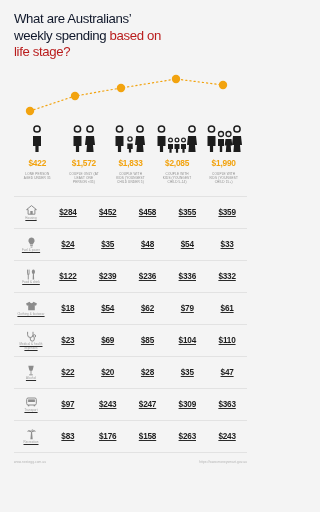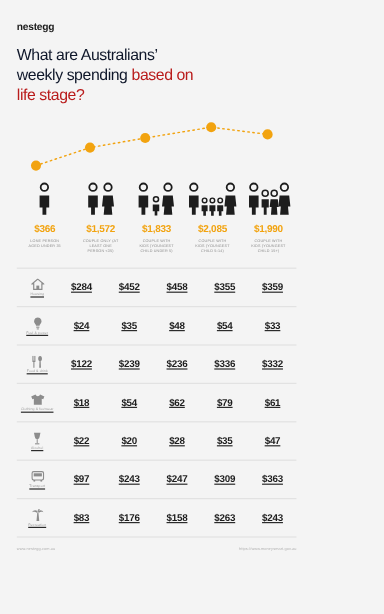--- a/index.html
+++ b/index.html
@@ -142,21 +142,20 @@
     font-size:3.2px;
     color:#b3b3b3;
     letter-spacing:0.1px;
   }
 </style>
 </head>
 <body>
 
 <div class="infographic">
 
-  <div class="brand">nestegg</div>
 
   <div class="headline">
     <span class="hl-strong">What are Australians’</span><br>
     <span class="hl-strong">weekly spending</span><span class="hl-light"> based on</span><br>
     <span class="hl-light">life stage?</span>
   </div>
 
   <div class="curve-wrap">
     <svg width="233" height="56" viewBox="0 0 233 56">
       <polyline points="16,44 61,29 107,21 162,12 209,18" fill="none" stroke="#F2A30F" stroke-width="1.2" stroke-dasharray="1.2 3" stroke-linecap="round"></polyline>
@@ -221,21 +220,21 @@
         <circle cx="23.5" cy="11" r="2.5" fill="none" stroke="#1d1d1d" stroke-width="1.3"></circle>
         <path d="M20.5 16 h6 l0.8 6.5 h-1.6 l0.5 6.5 h-5.4 l0.5 -6.5 h-1.6 z" fill="#1d1d1d"></path>
         <circle cx="32" cy="6" r="3.1" fill="none" stroke="#1d1d1d" stroke-width="1.5"></circle>
         <path d="M28 13 h8 l1 9 h-2 l0.6 7 h-7.2 l0.6 -7 h-2 z" fill="#1d1d1d"></path>
       </svg>
     </div>
 
   </div>
 
   <div class="totals">
-    <div class="total-col">$366</div>
+    <div class="total-col">$422</div>
     <div class="total-col">$1,572</div>
     <div class="total-col">$1,833</div>
     <div class="total-col">$2,085</div>
     <div class="total-col">$1,990</div>
   </div>
 
   <div class="captions">
     <div class="cap-col">
       <div>LONE PERSON</div>
       <div>AGED UNDER 35</div>
@@ -327,20 +326,37 @@
       </div>
       <div class="vals">
         <div class="val">$18</div>
         <div class="val">$54</div>
         <div class="val">$62</div>
         <div class="val">$79</div>
         <div class="val">$61</div>
       </div>
     </div>
 
+    <div class="trow">
+      <div class="cat-cell">
+        <svg width="10" height="11" viewBox="0 0 10 11">
+          <path d="M1.6 0.8 v3 a2.7 2.7 0 0 0 5.4 0 v-3" fill="none" stroke="#8c8c8c" stroke-width="1"></path>
+          <path d="M4.3 6.5 v1.6 a2 2 0 0 0 4 0 v-1.2" fill="none" stroke="#8c8c8c" stroke-width="1"></path>
+          <circle cx="8.3" cy="5" r="1.3" fill="none" stroke="#8c8c8c" stroke-width="1"></circle>
+        </svg>
+        <div class="cat-label">Medical &amp; health expenses</div>
+      </div>
+      <div class="vals">
+        <div class="val">$23</div>
+        <div class="val">$69</div>
+        <div class="val">$85</div>
+        <div class="val">$104</div>
+        <div class="val">$110</div>
+      </div>
+    </div>
 
     <div class="trow">
       <div class="cat-cell">
         <svg width="8" height="11" viewBox="0 0 8 11">
           <path d="M1.3 0.7 h5.4 l-0.7 3.3 a2 2 0 0 1 -4 0 z" fill="#8c8c8c"></path>
           <rect x="3.6" y="6" width="0.8" height="3.4" fill="#8c8c8c"></rect>
           <rect x="2.2" y="9.4" width="3.6" height="0.9" fill="#8c8c8c"></rect>
         </svg>
         <div class="cat-label">Alcohol</div>
       </div>

